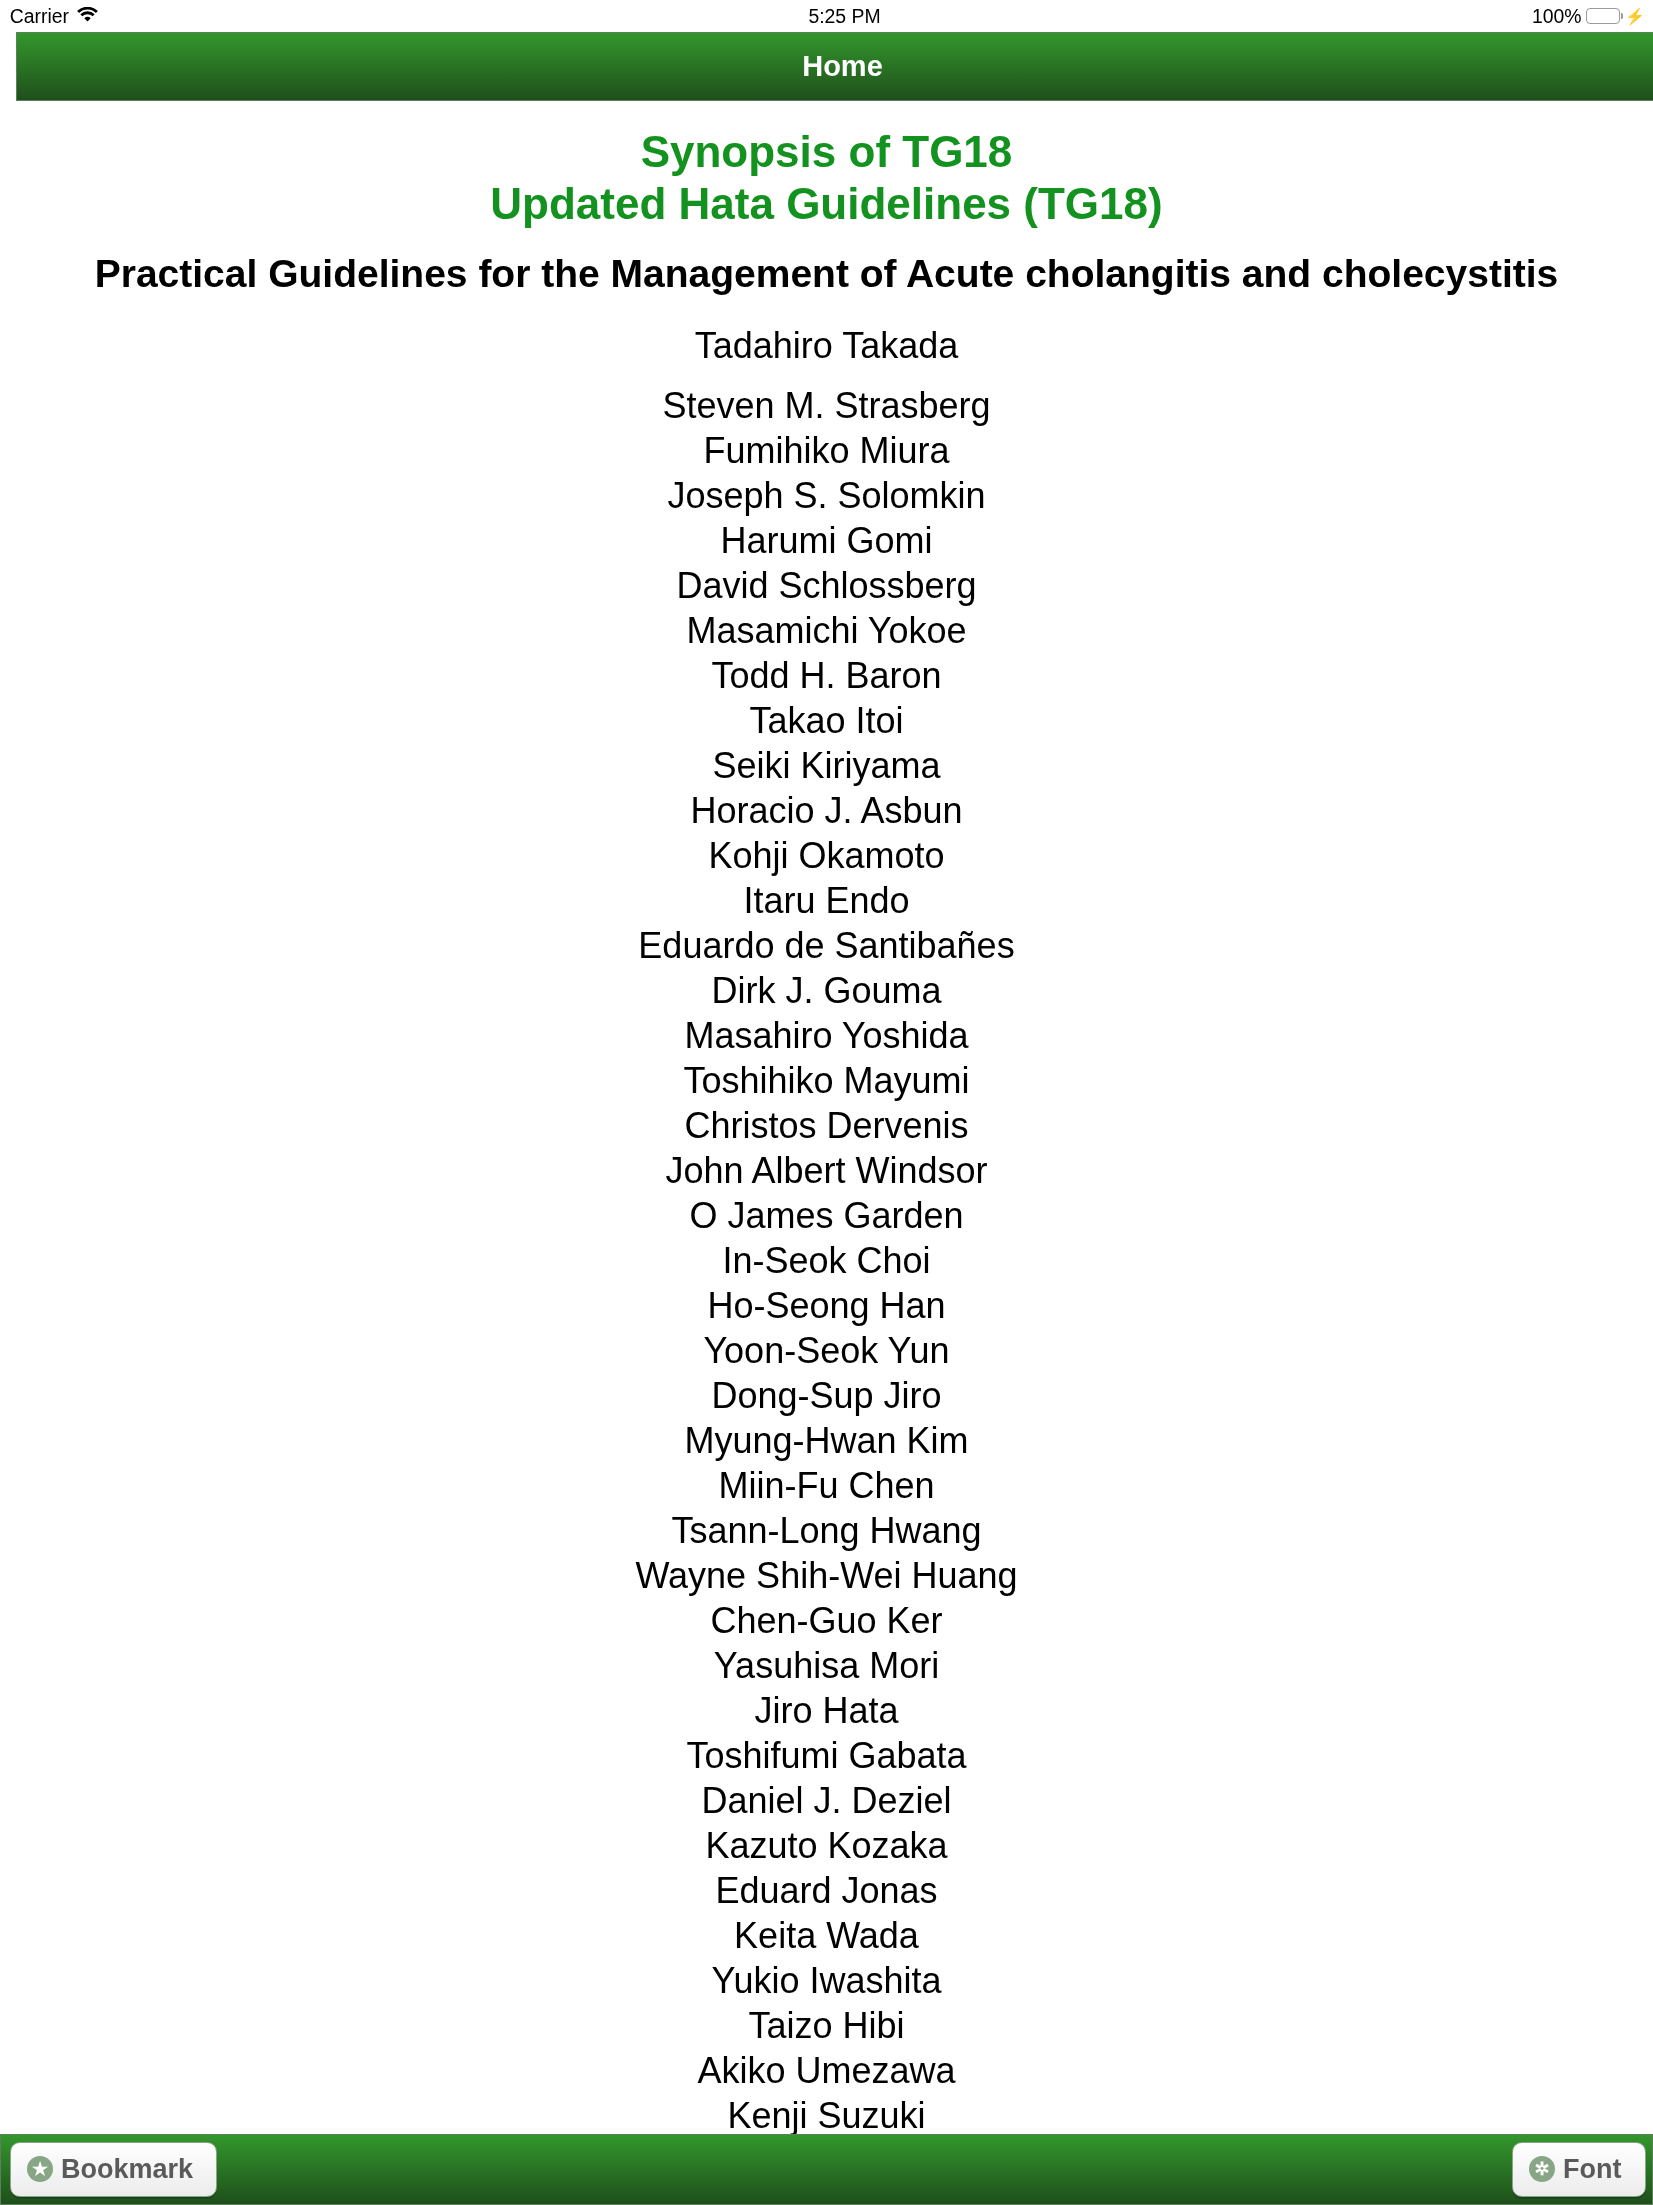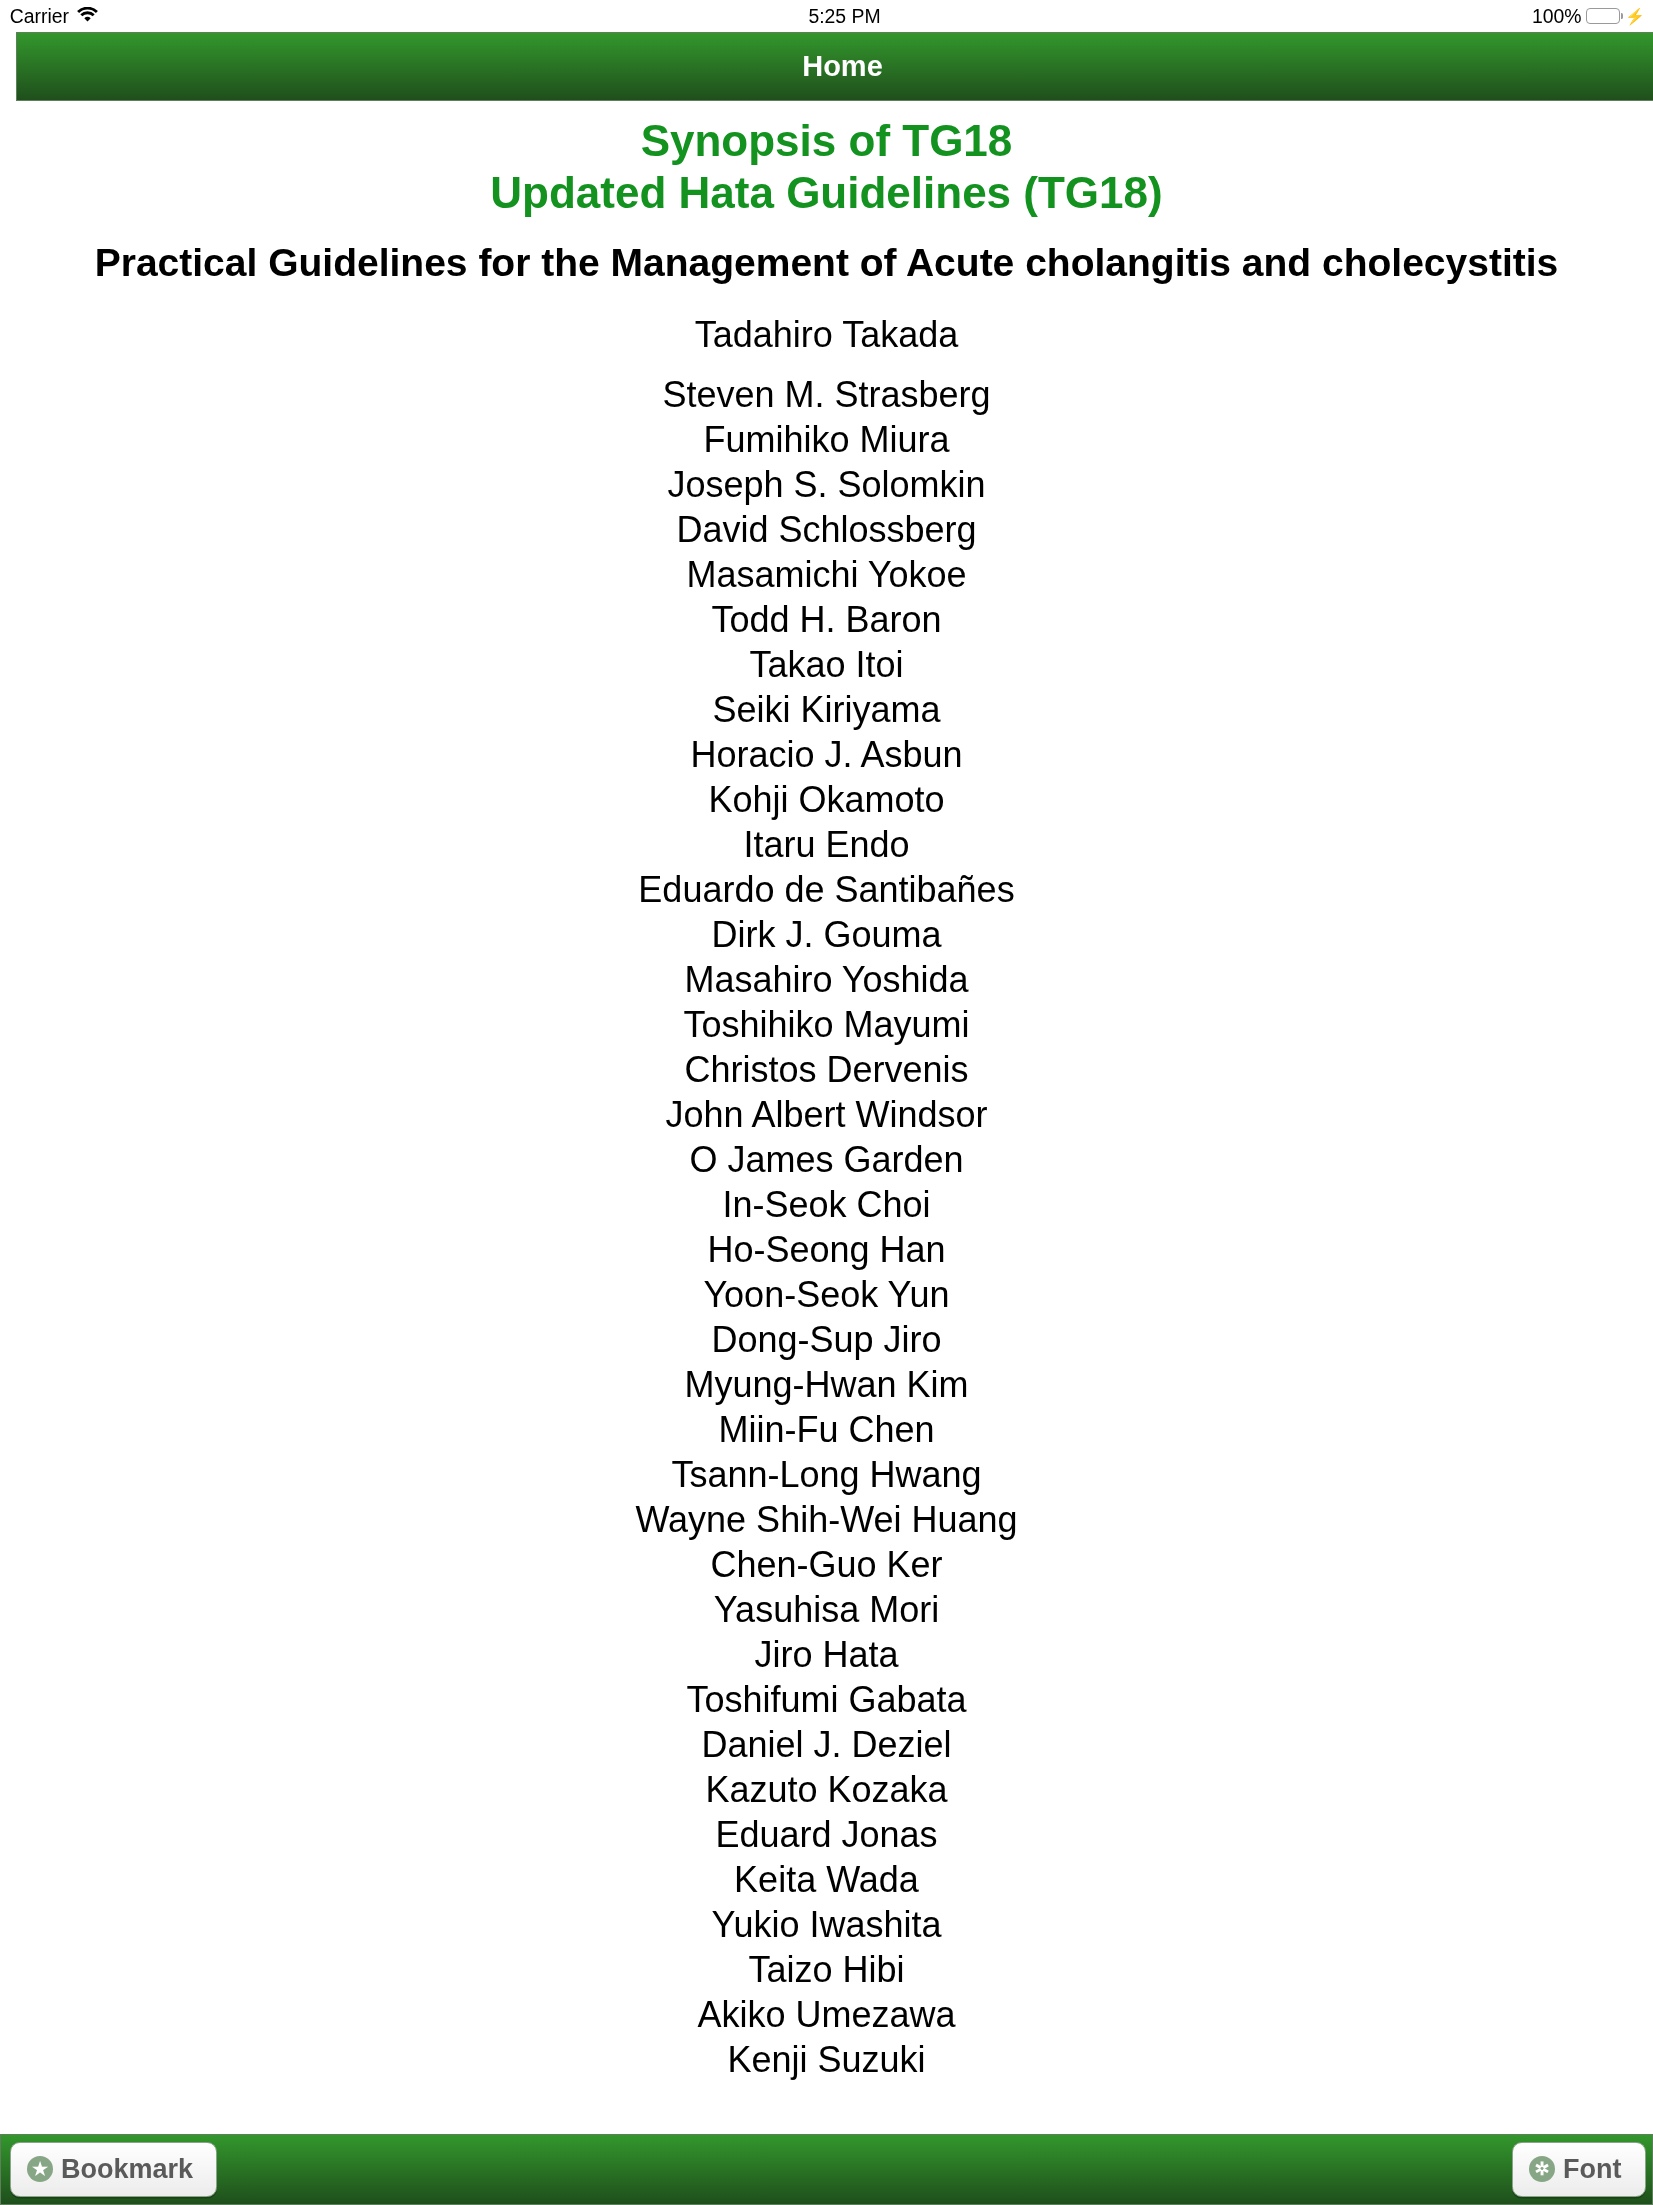--- a/index.html
+++ b/index.html
@@ -24,21 +24,21 @@
     border:1.6px solid #5e7f5c;
     display:flex; align-items:center; justify-content:center;
   }
   .navbar .title { color:#fff; font-weight:bold; font-size:29px; }
 
   .content {
     position:absolute; left:0; top:102px; width:1653px; height:2033px; overflow:hidden;
     text-align:center;
   }
   .green-title { color:#13921f; font-weight:bold; font-size:44px; line-height:52px; }
-  .green-title.l1 { margin-top:13px; }
+  .green-title.l1 { margin-top:24px; }
   .subtitle { font-weight:bold; font-size:39px; line-height:40px; margin-top:24px; }
   .lead-author { font-size:36px; line-height:45px; margin-top:29px; }
   .authors { margin-top:14.5px; }
   .author { font-size:36px; line-height:45px; }
 
   .toolbar {
     position:absolute; left:0; top:2134px; width:1653px; height:71px; box-sizing:border-box;
     background:linear-gradient(#33972c, #1f4f1c);
     border:1.6px solid #5e7f5c;
   }
@@ -85,20 +85,21 @@
 
 <div class="content">
   <div class="green-title l1">Synopsis of TG18</div>
   <div class="green-title">Updated Hata Guidelines (TG18)</div>
   <div class="subtitle">Practical Guidelines for the Management of Acute cholangitis and cholecystitis</div>
   <div class="lead-author">Tadahiro Takada</div>
   <div class="authors">
     <div class="author">Steven M. Strasberg</div>
     <div class="author">Fumihiko Miura</div>
     <div class="author">Joseph S. Solomkin</div>
+    <div class="author">Harumi Gomi</div>
     <div class="author">David Schlossberg</div>
     <div class="author">Masamichi Yokoe</div>
     <div class="author">Todd H. Baron</div>
     <div class="author">Takao Itoi</div>
     <div class="author">Seiki Kiriyama</div>
     <div class="author">Horacio J. Asbun</div>
     <div class="author">Kohji Okamoto</div>
     <div class="author">Itaru Endo</div>
     <div class="author">Eduardo de Santibañes</div>
     <div class="author">Dirk J. Gouma</div>

